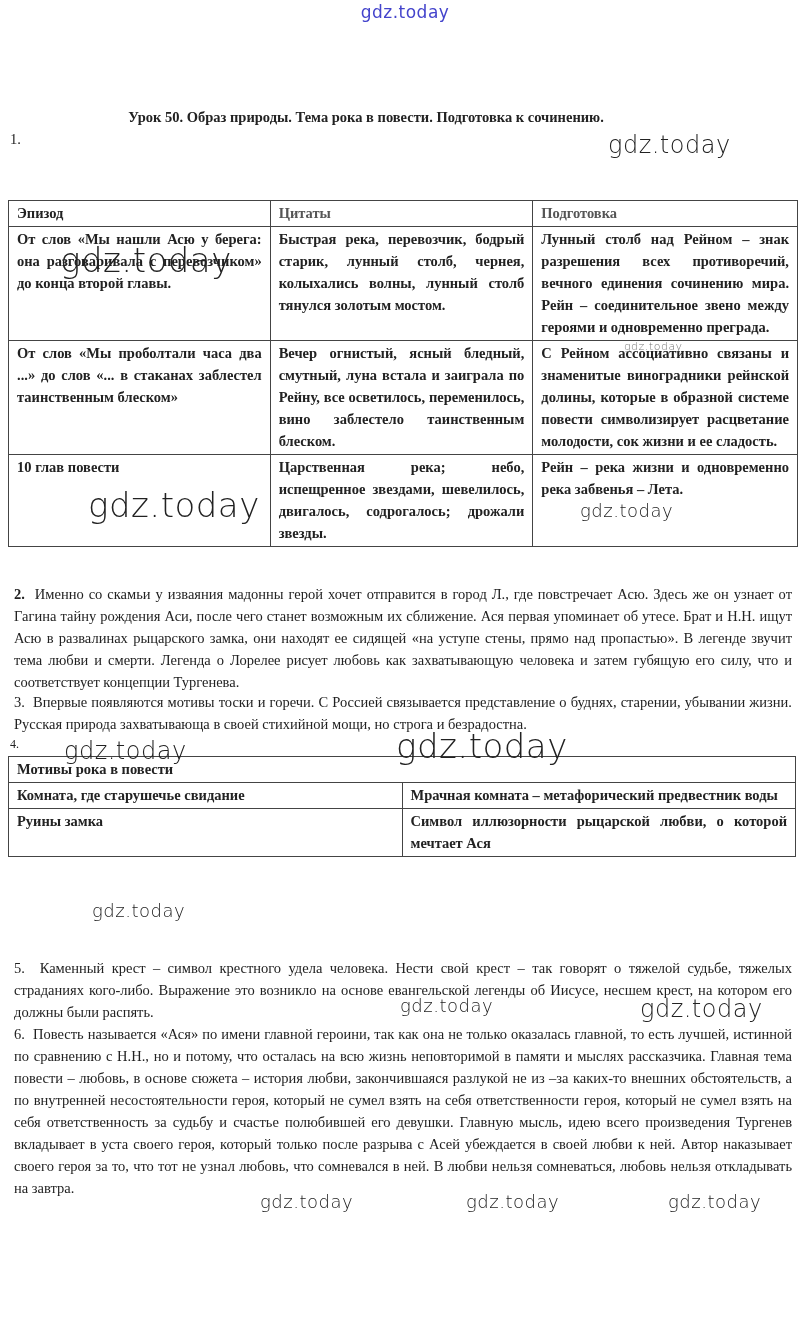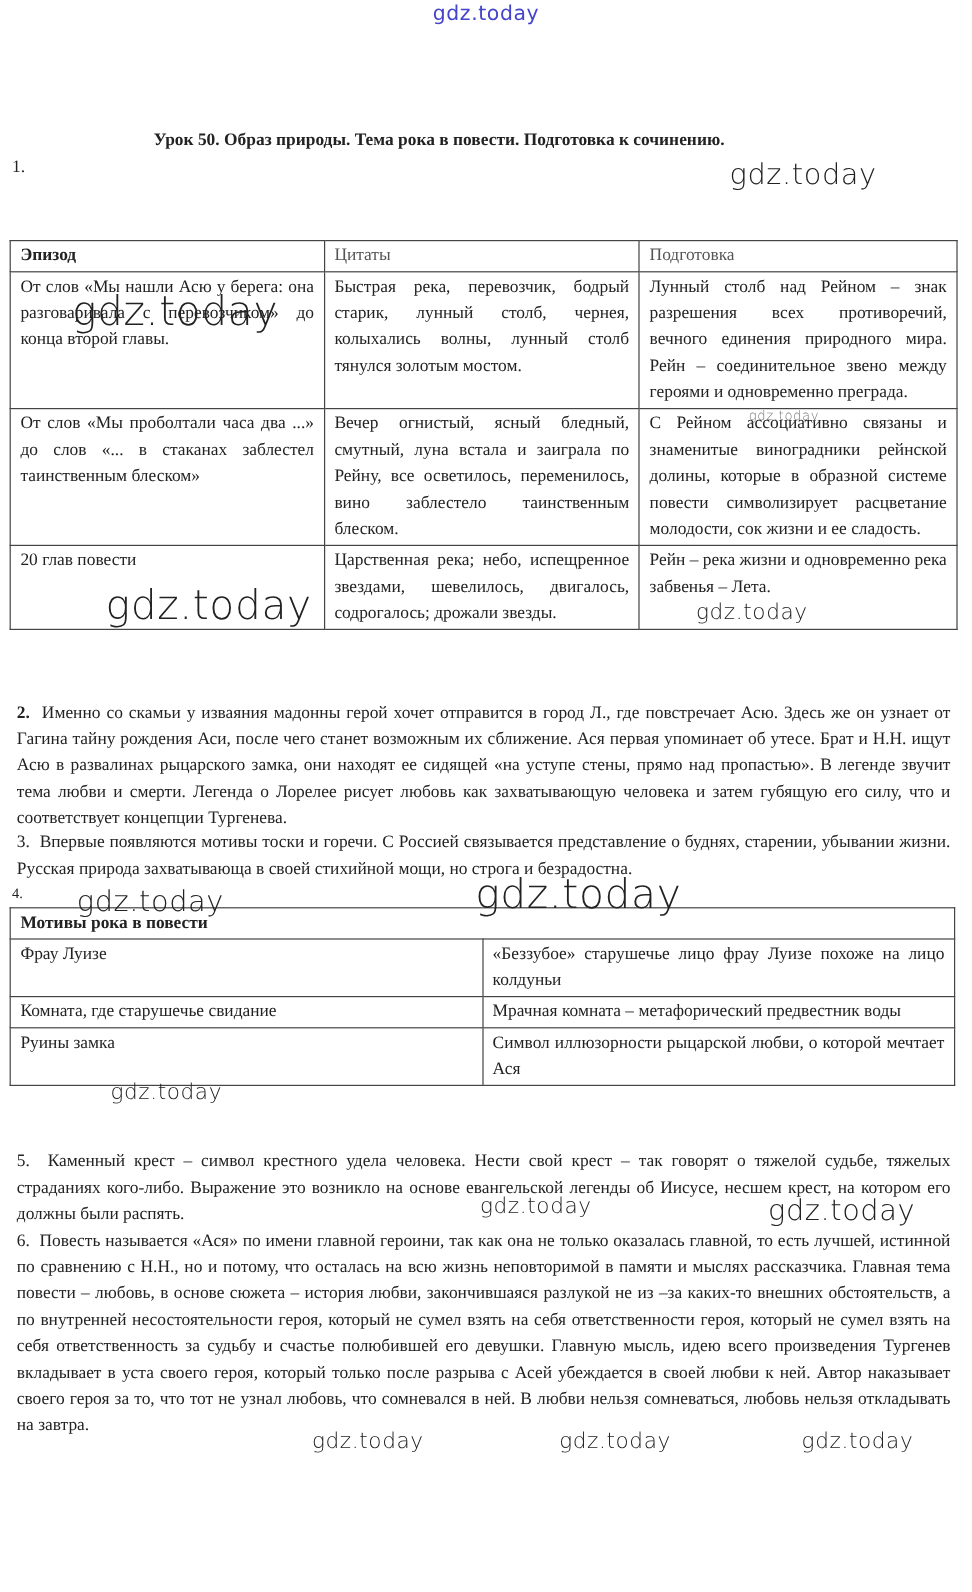--- a/index.html
+++ b/index.html
@@ -12,21 +12,21 @@
       font-family: "DejaVu Sans", sans-serif; font-size: 17px; color: #4444cc; letter-spacing: 0.5px;
     }
     .title {
       position: absolute; top: 109px; left: 0; width: 732px; text-align: center;
       font-weight: bold; font-size: 14.5px; color: #222;
     }
     .num { position: absolute; left: 10px; font-size: 14.5px; }
     table { border-collapse: collapse; position: absolute; font-size: 14.5px; }
     td, th {
       border: 1px solid #444; vertical-align: top; padding: 1px 8px 2px 8px;
-      line-height: 22px; text-align: justify; font-weight: normal;
+      line-height: 22px; text-align: justify; font-weight: bold;
     }
     th { text-align: left; color: #555; }
     th.bold { font-weight: bold; color: #222; }
     #t1 { left: 8px; top: 152px; width: 790px; margin-top: 48px; }
     #t1 col.c1 { width: 262px; } #t1 col.c2 { width: 263px; } #t1 col.c3 { width: 265px; }
     #t1 td { height: 17px; }
     #t2 { left: 8px; top: 756px; width: 788px; }
     #t2 col.c1 { width: 362px; } #t2 col.c2 { width: 362px; }
     .para {
       position: absolute; left: 14px; width: 778px; font-size: 14.5px; line-height: 22px;
@@ -58,29 +58,29 @@
     </colgroup>
   <tbody>
       <tr>
     <th class="bold">Эпизод</th>
     <th>Цитаты</th>
     <th>Подготовка</th>
   </tr>
   <tr>
     <td>От слов «Мы нашли Асю у берега: она разговаривала с перевозчиком» до конца второй главы.</td>
     <td>Быстрая река, перевозчик, бодрый старик, лунный столб, чернея, колыхались волны, лунный столб тянулся золотым мостом.</td>
-    <td>Лунный столб над Рейном – знак разрешения всех противоречий, вечного единения природного мира. Рейн – соединительное звено между героями и одновременно преграда.</td>
+    <td>Лунный столб над Рейном – знак разрешения всех противоречий, вечного единения сочинению мира. Рейн – соединительное звено между героями и одновременно преграда.</td>
   </tr>
   <tr>
     <td>От слов «Мы проболтали часа два ...» до слов «... в стаканах заблестел таинственным блеском»</td>
     <td>Вечер огнистый, ясный бледный, смутный, луна встала и заиграла по Рейну, все осветилось, переменилось, вино заблестело таинственным блеском.</td>
     <td>С Рейном ассоциативно связаны и знаменитые виноградники рейнской долины, которые в образной системе повести символизирует расцветание молодости, сок жизни и ее сладость.</td>
   </tr>
   <tr>
-    <td>20 глав повести</td>
+    <td>10 глав повести</td>
     <td>Царственная река; небо, испещренное звездами, шевелилось, двигалось, содрогалось; дрожали звезды.</td>
     <td>Рейн – река жизни и одновременно река забвенья – Лета.</td>
   </tr>
 </tbody>
   </table>
 
 <div class="para" style="top:583px;">
   <span style="font-weight:bold;">2.</span>&nbsp;
   <span>Именно со скамьи у изваяния мадонны герой хочет отправится в город Л., где повстречает Асю. Здесь же он узнает от Гагина тайну рождения Аси, после чего станет возможным их сближение. Ася первая упоминает об утесе. Брат и Н.Н. ищут Асю в развалинах рыцарского замка, они находят ее сидящей «на уступе стены, прямо над пропастью». В легенде звучит тема любви и смерти. Легенда о Лорелее рисует любовь как захватывающую человека и затем губящую его силу, что и соответствует концепции Тургенева.</span>
 </div>
@@ -93,24 +93,20 @@
 <div class="num" style="top:737px;font-size:12px;">4.</div>
 
 <table id="t2">
   <colgroup>
       <col class="c1">
       <col class="c2">
     </colgroup>
   <tbody>
       <tr>
     <th class="bold" colspan="2">Мотивы рока в повести</th>
-  </tr>
-  <tr>
-    <td>Фрау Луизе</td>
-    <td>«Беззубое» старушечье лицо фрау Луизе похоже на лицо колдуньи</td>
   </tr>
   <tr>
     <td>Комната, где старушечье свидание</td>
     <td>Мрачная комната – метафорический предвестник воды</td>
   </tr>
   <tr>
     <td>Руины замка</td>
     <td>Символ иллюзорности рыцарской любви, о которой мечтает Ася</td>
   </tr>
 </tbody>

